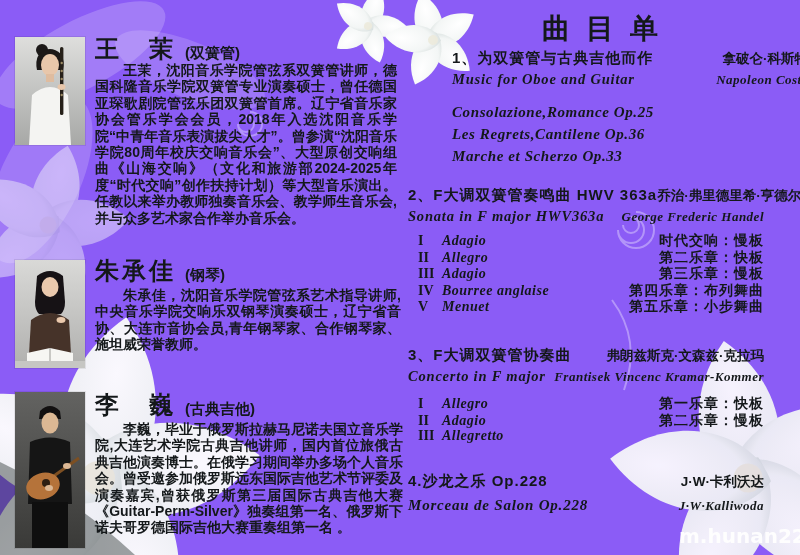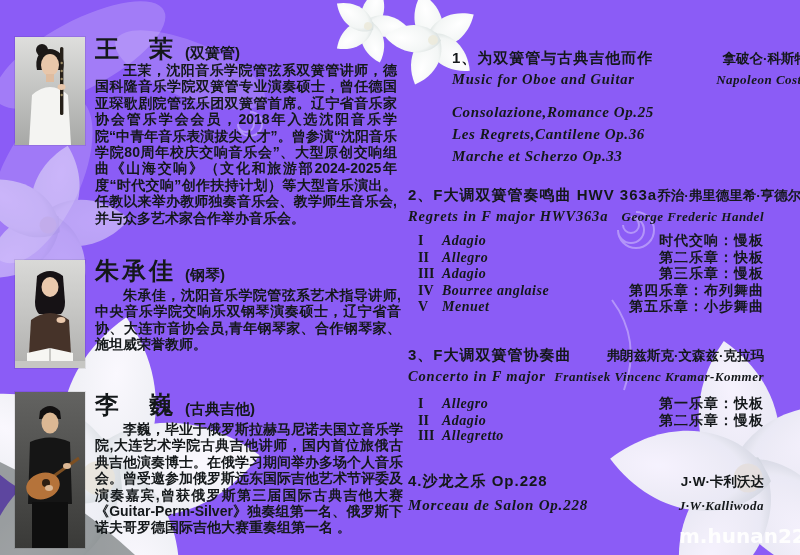--- a/index.html
+++ b/index.html
@@ -159,20 +159,21 @@
       <ellipse cx="52" cy="74" rx="4" ry="3" fill="#dcb894"></ellipse>
       <ellipse cx="34" cy="96" rx="4" ry="3" fill="#dcb894"></ellipse>
     </svg>
   </div>
   <div class="abs phead" style="left:95px;top:389px;">
     <span class="pname">李　巍</span>
     <span class="pinst">(古典吉他)</span>
   </div>
   <p class="abs bio" style="left:95px;top:421px;width:308px;margin:0;">李巍，毕业于俄罗斯拉赫马尼诺夫国立音乐学院,大连艺术学院古典吉他讲师，国内首位旅俄古典吉他演奏博士。在俄学习期间举办多场个人音乐会。曾受邀参加俄罗斯远东国际吉他艺术节评委及演奏嘉宾,曾获俄罗斯第三届国际古典吉他大赛《Guitar-Perm-Silver》独奏组第一名、俄罗斯下诺夫哥罗德国际吉他大赛重奏组第一名 。</p>
 
+  <div class="abs page-title">曲目单</div>
 
   <div class="section" style="top:49px;margin-left:44px;">
     <div class="secrow">
       <span class="t-cn">1、为双簧管与古典吉他而作</span>
       <span class="c-cn">拿破仑·科斯特</span>
     </div>
     <div class="secrow t-en">
       <span class="en">Music for Oboe and Guitar</span>
       <span class="en c-en">Napoleon Coste</span>
     </div>
@@ -182,21 +183,21 @@
       <div class="piece en">Marche et Scherzo Op.33</div>
     </div>
   </div>
 
   <div class="section" style="top:186px;">
     <div class="secrow">
       <span class="t-cn">2、F大调双簧管奏鸣曲  HWV 363a</span>
       <span class="c-cn">乔治·弗里德里希·亨德尔</span>
     </div>
     <div class="secrow t-en">
-      <span class="en">Regrets in F major  HWV363a</span>
+      <span class="en">Sonata in F major  HWV363a</span>
       <span class="en c-en">George Frederic Handel</span>
     </div>
     <div class="movs">
       <div class="mrow">
         <span class="mnum">I</span>
         <span class="mtempo en">Adagio</span>
         <span class="mlabel">时代交响：慢板</span>
       </div>
       <div class="mrow">
         <span class="mnum">II</span>

